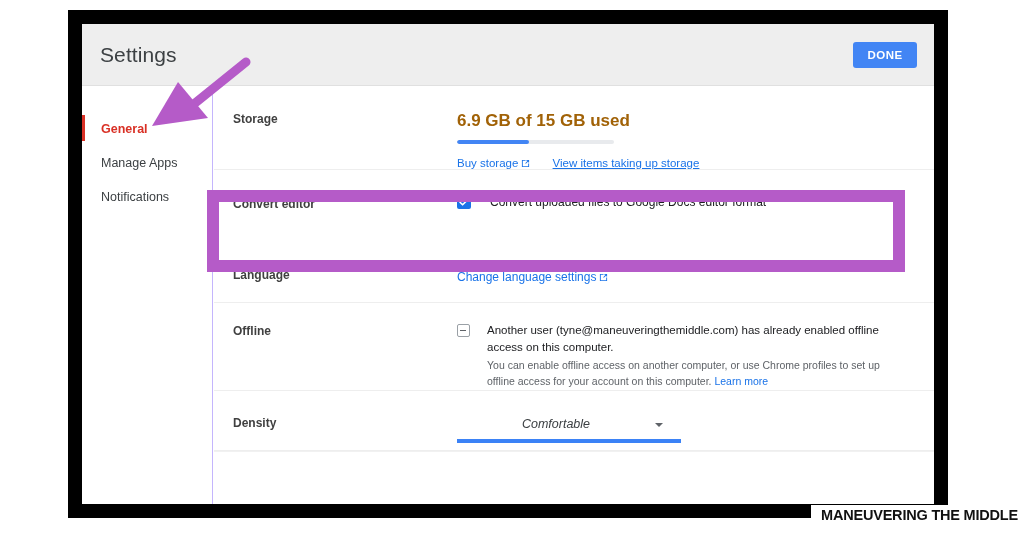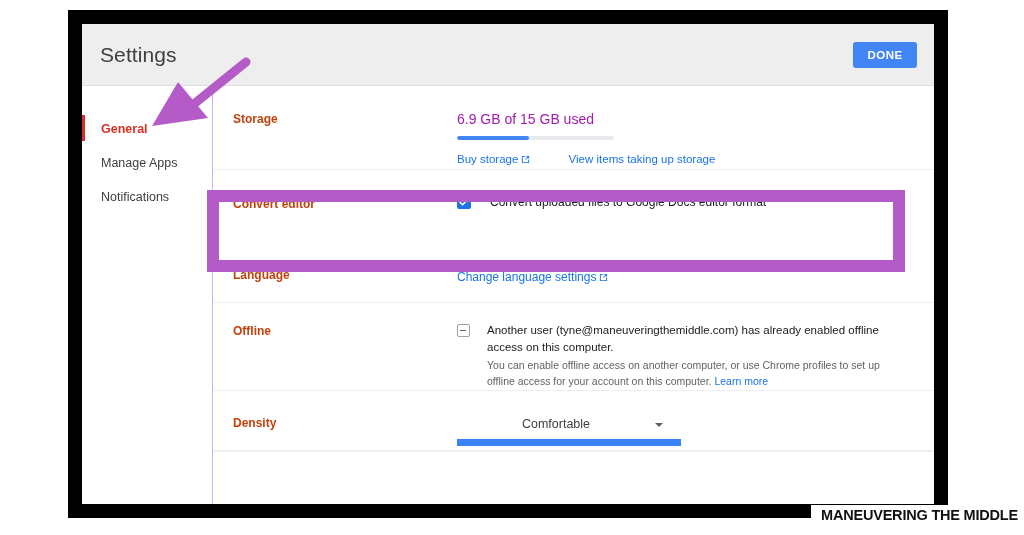--- a/index.html
+++ b/index.html
@@ -80,41 +80,41 @@
     position:absolute;left:132px;top:0;width:720px;height:418px;
   }
   .row{
     position:relative;
     box-sizing:border-box;
     padding:0 20px 0 19px;
     border-bottom:1px solid #eeeeee;
   }
   .row-label{
     position:absolute;left:19px;
-    font-size:12px;font-weight:700;color:#c2410c;
+    font-size:12px;font-weight:700;color:#404040;
   }
   .row-value{ margin-left:224px; }
 
   
   #row-storage{height:84px;padding-top:25px;}
   #row-storage .row-label{top:26px;}
-  .storage-used{font-size:14px;color:#a21caf;}
+  .storage-used{font-size:17px;color:#a16207;font-weight:bold;}
   .progress-track{
     margin-top:9px;width:157px;height:4px;
     background:#e8eaed;border-radius:2px;overflow:hidden;
   }
   .progress-fill{height:4px;background:#4285f4;border-radius:2px;}
   .storage-links{margin-top:13px;font-size:11.5px;}
   .link{color:#1a73e8;text-decoration:none;cursor:pointer;}
   .ext-icon{
     display:inline-block;width:9px;height:9px;vertical-align:-1px;
     margin-left:3px;position:relative;
   }
   .ext-icon svg{display:block;}
-  #link-view-items{margin-left:35px;}
+  #link-view-items{margin-left:19px;text-decoration:underline;}
 
   
   #row-convert{height:75px;padding-top:25px;border-bottom:none;}
   #row-convert .row-label{top:27px;}
   .cb-line{display:flex;align-items:flex-start;}
   .checkbox{
     width:14px;height:14px;border-radius:2px;
     background:#1a73e8;flex:0 0 auto;margin-top:0px;
     position:relative;cursor:pointer;
   }
@@ -139,22 +139,23 @@
   #row-offline{height:88px;padding-top:19px;}
   #row-offline .row-label{top:21px;}
   .offline-main{font-size:11.5px;color:#202124;line-height:1.45;max-width:400px;}
   .offline-sub{font-size:10.5px;color:#5f6368;line-height:1.5;margin-top:3px;max-width:412px;}
 
   
   #row-density{height:60px;padding-top:22px;}
   #row-density .row-label{top:25px;}
   .select{
     position:relative;width:224px;height:26px;
-    border-bottom:7px solid #3b82f6;
+    border-bottom:4px solid #3b82f6;
     cursor:pointer;
+    font-style:italic;
   }
   .select-value{
     text-align:center;font-size:12.5px;color:#3c4043;
     line-height:22px;padding-right:26px;
   }
   .caret{
     position:absolute;right:18px;top:10px;
     width:0;height:0;
     border-left:4.5px solid transparent;
     border-right:4.5px solid transparent;

